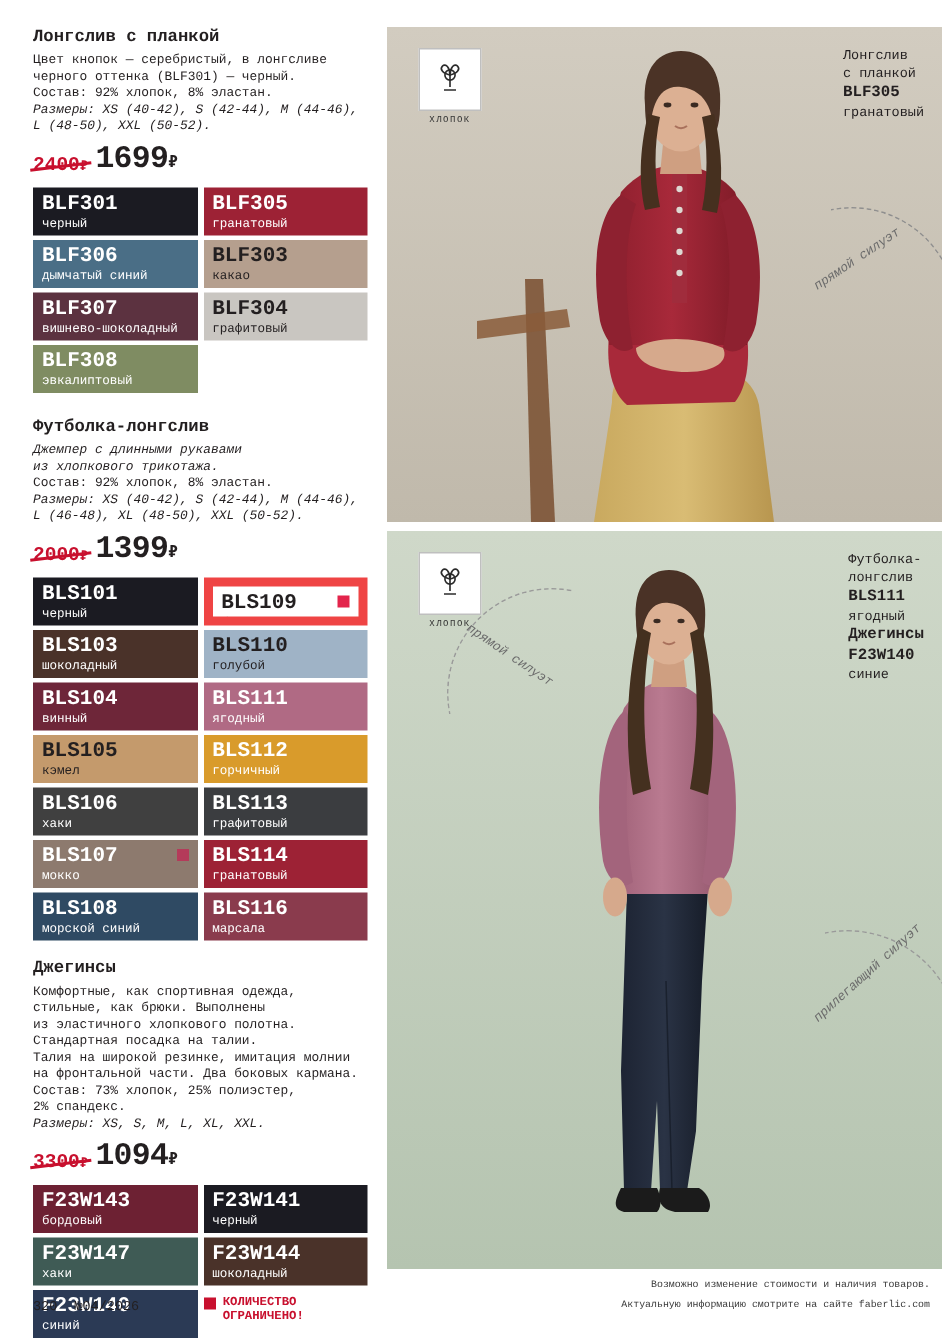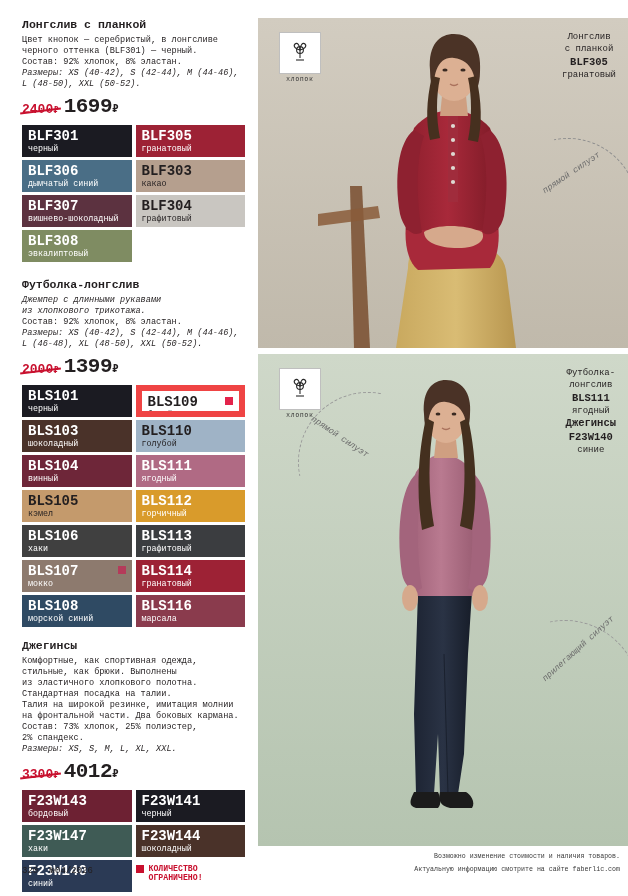--- a/index.html
+++ b/index.html
@@ -73,21 +73,21 @@
     position:absolute; left:14px; top:14px; width:56px; text-align:center;
     z-index:5;
   }
   .cotton-badge .box {
     width:42px; height:42px; margin:0 auto 2px auto; background:#ffffff;
     border:1px solid #bfbfbf; display:flex; align-items:center; justify-content:center;
   }
   .cotton-badge .lbl { font-size:6px; letter-spacing:1px; color:#333; }
 
   .caption {
-    position:absolute; right:12px; top:14px; text-align:center;
+    position:absolute; right:12px; top:14px; text-align:left;
     font-size:9px; line-height:1.32; color:#231f20; z-index:5;
   }
   .caption .code { font-weight:bold; font-size:10.5px; }
   .caption .nm { }
 
   .silhouette {
     position:absolute; font-size:8.6px; color:#6b6b6b; z-index:6;
     font-style:italic; white-space:nowrap;
   }
   .arc { position:absolute; z-index:4; border:1px dashed #9a9a9a; border-radius:50%; }
@@ -240,21 +240,21 @@
         <span>из эластичного хлопкового полотна.</span><br>
         <span>Стандартная посадка на талии.</span><br>
         <span>Талия на широкой резинке, имитация молнии</span><br>
         <span>на фронтальной части. Два боковых кармана.</span><br>
         <span>Состав: 73% хлопок, 25% полиэстер,</span><br>
         <span>2% спандекс.</span><br>
         <span class="italic">Размеры: XS, S, M, L, XL, XXL.</span>
       </div>
       <div class="price-row">
         <div class="old-price"><span>3300</span><span class="rub">₽</span></div>
-        <div class="new-price"><span>4012</span><span class="rub">₽</span></div>
+        <div class="new-price"><span>1094</span><span class="rub">₽</span></div>
       </div>
       <div class="swatches">
         <div class="sw dark" style="background:#6d2133">
           <span class="code">F23W143</span>
           <span class="name">бордовый</span>
         </div>
         <div class="sw dark" style="background:#1b1b22">
           <span class="code">F23W141</span>
           <span class="name">черный</span>
         </div>

